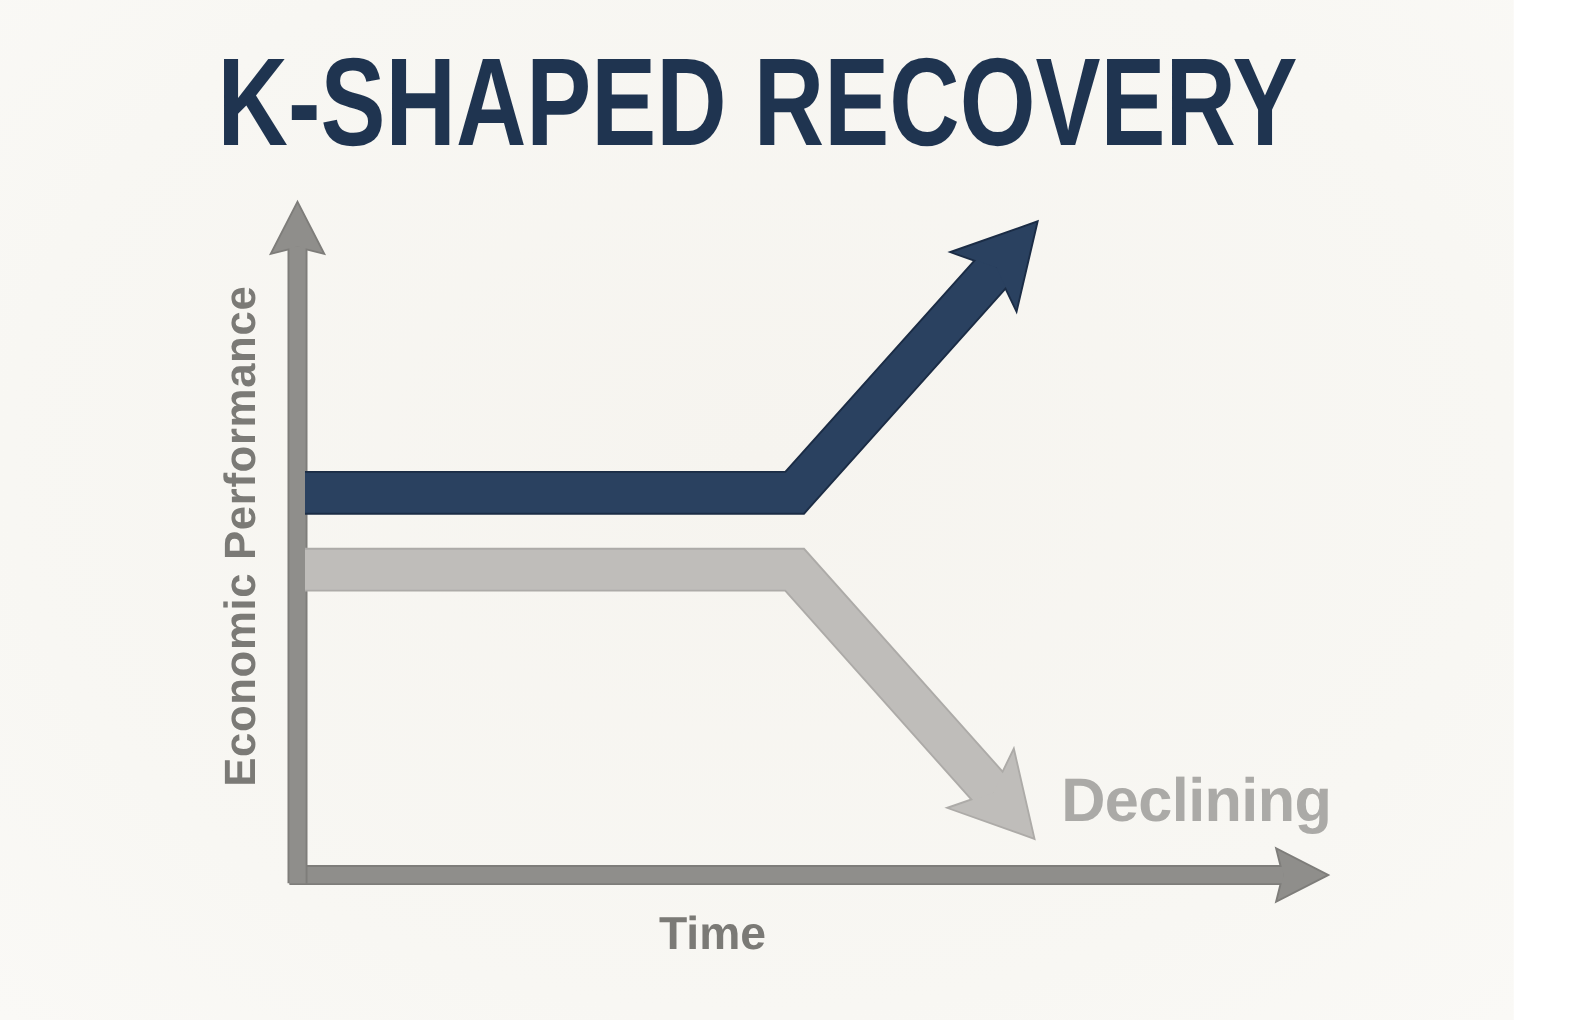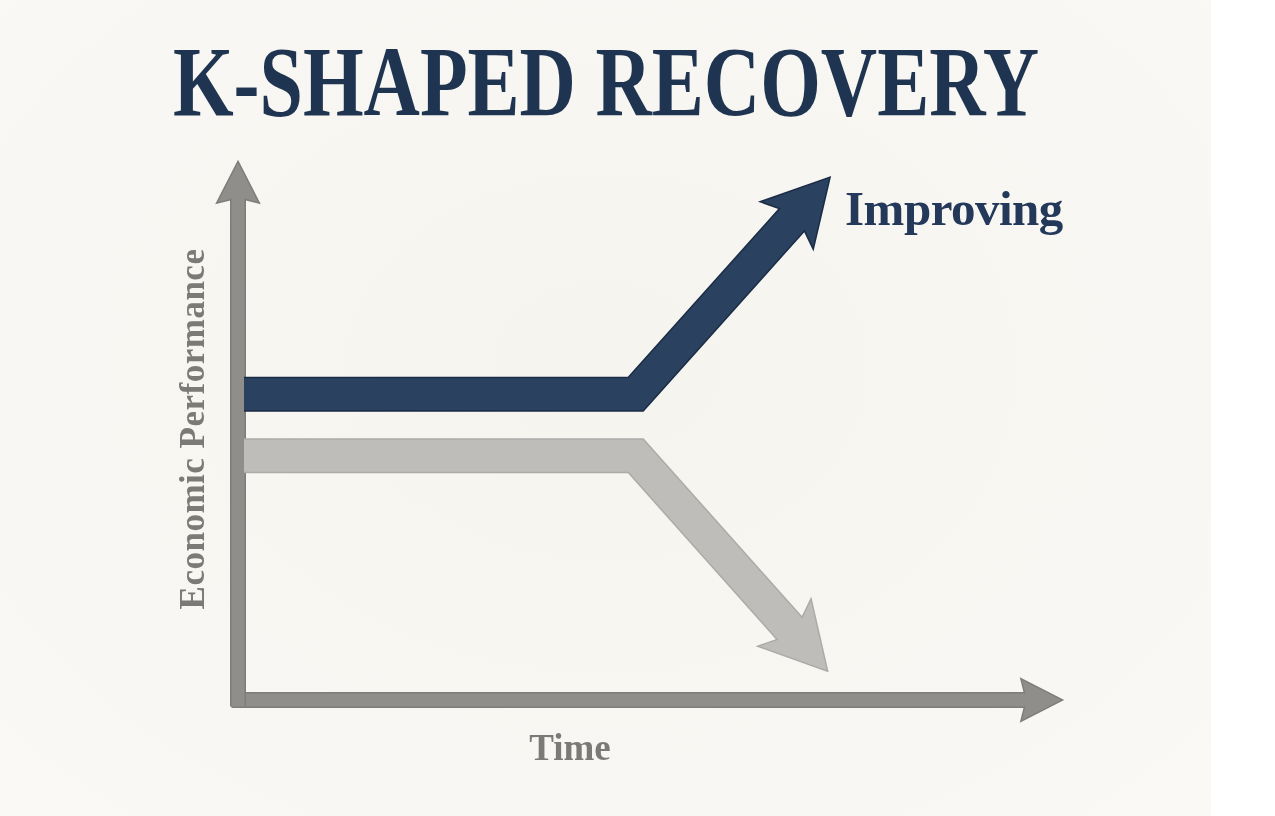--- a/index.html
+++ b/index.html
@@ -1,21 +1,21 @@
 <!DOCTYPE html>
 <html><head>
 <meta charset="utf-8">
 <style>
   html,body{margin:0;padding:0;}
   .canvas{
     position:relative;
     width:1211px;height:816px;
     background:radial-gradient(ellipse at 50% 45%, #f6f4ef 0%, #f8f7f3 70%, #faf9f6 100%);
     overflow:hidden;
-    font-family:Liberation Serif, serif;
+    font-family:Liberation Sans, sans-serif;
   }
   .title{
     position:absolute;
     top:32px;left:50%;
     transform:translateX(-50%) scaleX(0.78);
     transform-origin:center top;
     font-size:100px;
     line-height:1.0;
     font-weight:700;
     letter-spacing:0px;
@@ -82,16 +82,16 @@
         <polygon points="826.6,670.0 760.0,646.3 794.7,634.2 810.8,601.1" fill="#adaba8" stroke="#adaba8" stroke-width="3" stroke-linejoin="miter"></polygon>
         <polyline points="244.0,455.7 635.7,455.7 794.7,634.2" fill="none" stroke="#bfbdba" stroke-width="32" stroke-linejoin="miter" stroke-linecap="butt"></polyline>
         <polygon points="826.6,670.0 760.0,646.3 794.7,634.2 810.8,601.1" fill="#bfbdba"></polygon>
       </g>
     </svg>
 
   <div class="axis-label ylabel" style="color: rgb(123, 122, 118);">Economic Performance</div>
 
   <div class="axis-label xlabel" style="color: rgb(123, 122, 118);">Time</div>
 
-  <div class="series-label improving-label" style="color: rgb(36, 57, 90);">Improving</div>
 
+  <div class="series-label declining-label" style="color: rgb(171, 170, 167);">Declining</div>
 
 </div>
 
 </body></html>

